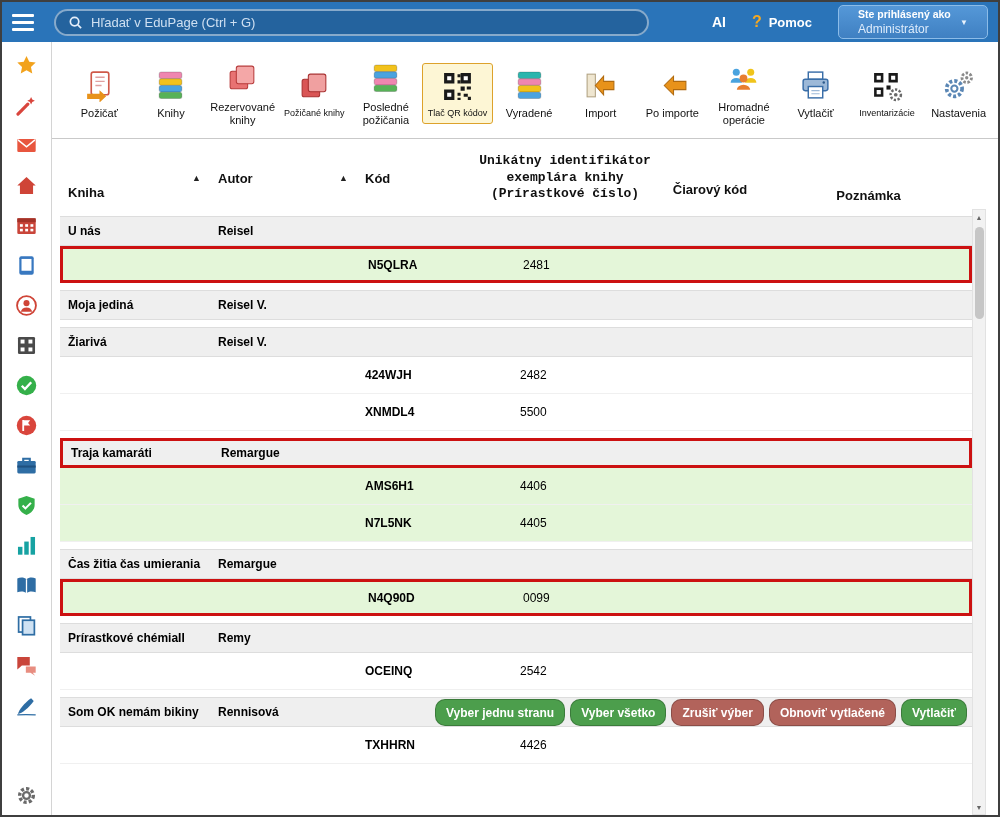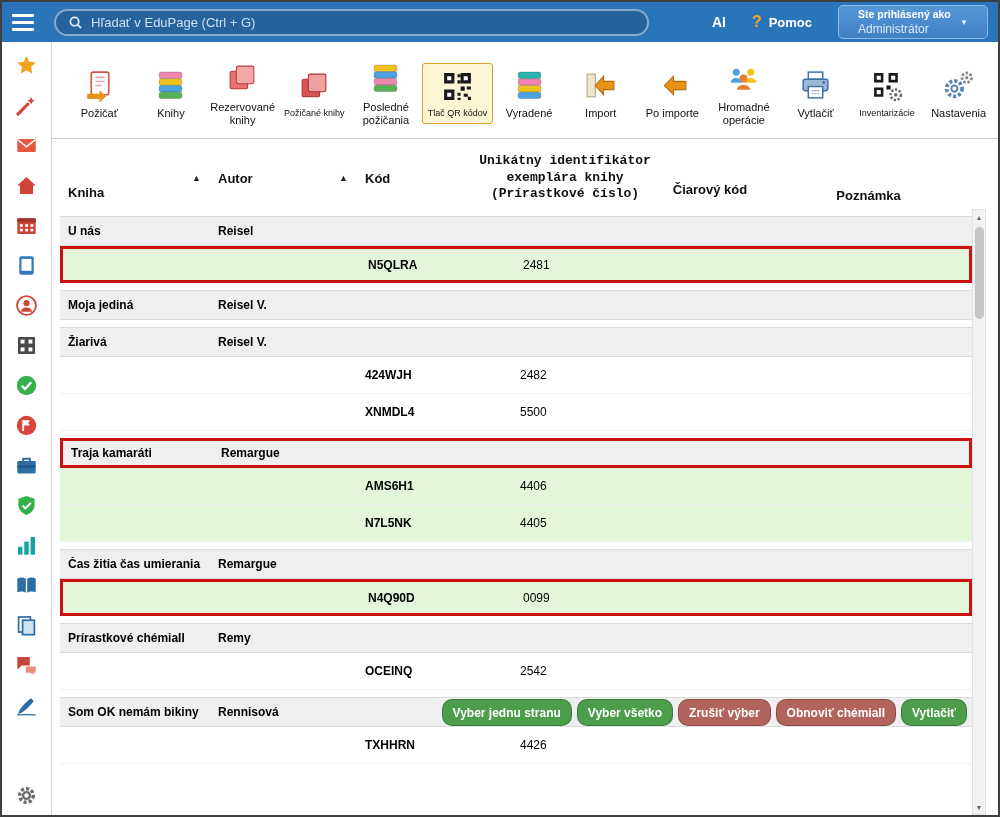--- a/index.html
+++ b/index.html
@@ -501,21 +501,21 @@
               <div class="td c1">Som OK nemám bikiny</div>
               <div class="td c2">Rennisová</div>
               <div class="td c3"></div>
               <div class="td c4"></div>
               <div class="td c5"></div>
               <div class="td c6"></div>
               <div class="actions">
                 <button class="abtn green">Vyber jednu stranu</button>
                 <button class="abtn green">Vyber všetko</button>
                 <button class="abtn red">Zrušiť výber</button>
-                <button class="abtn red">Obnoviť chémiaII</button>
+                <button class="abtn red">Obnoviť vytlačené</button>
                 <button class="abtn green">Vytlačiť</button>
               </div>
             </div>
             <div class="grid row copy">
               <div class="td c1"></div>
               <div class="td c2"></div>
               <div class="td c3 bold">TXHHRN</div>
               <div class="td c4 ident">4426</div>
               <div class="td c5"></div>
               <div class="td c6"></div>

